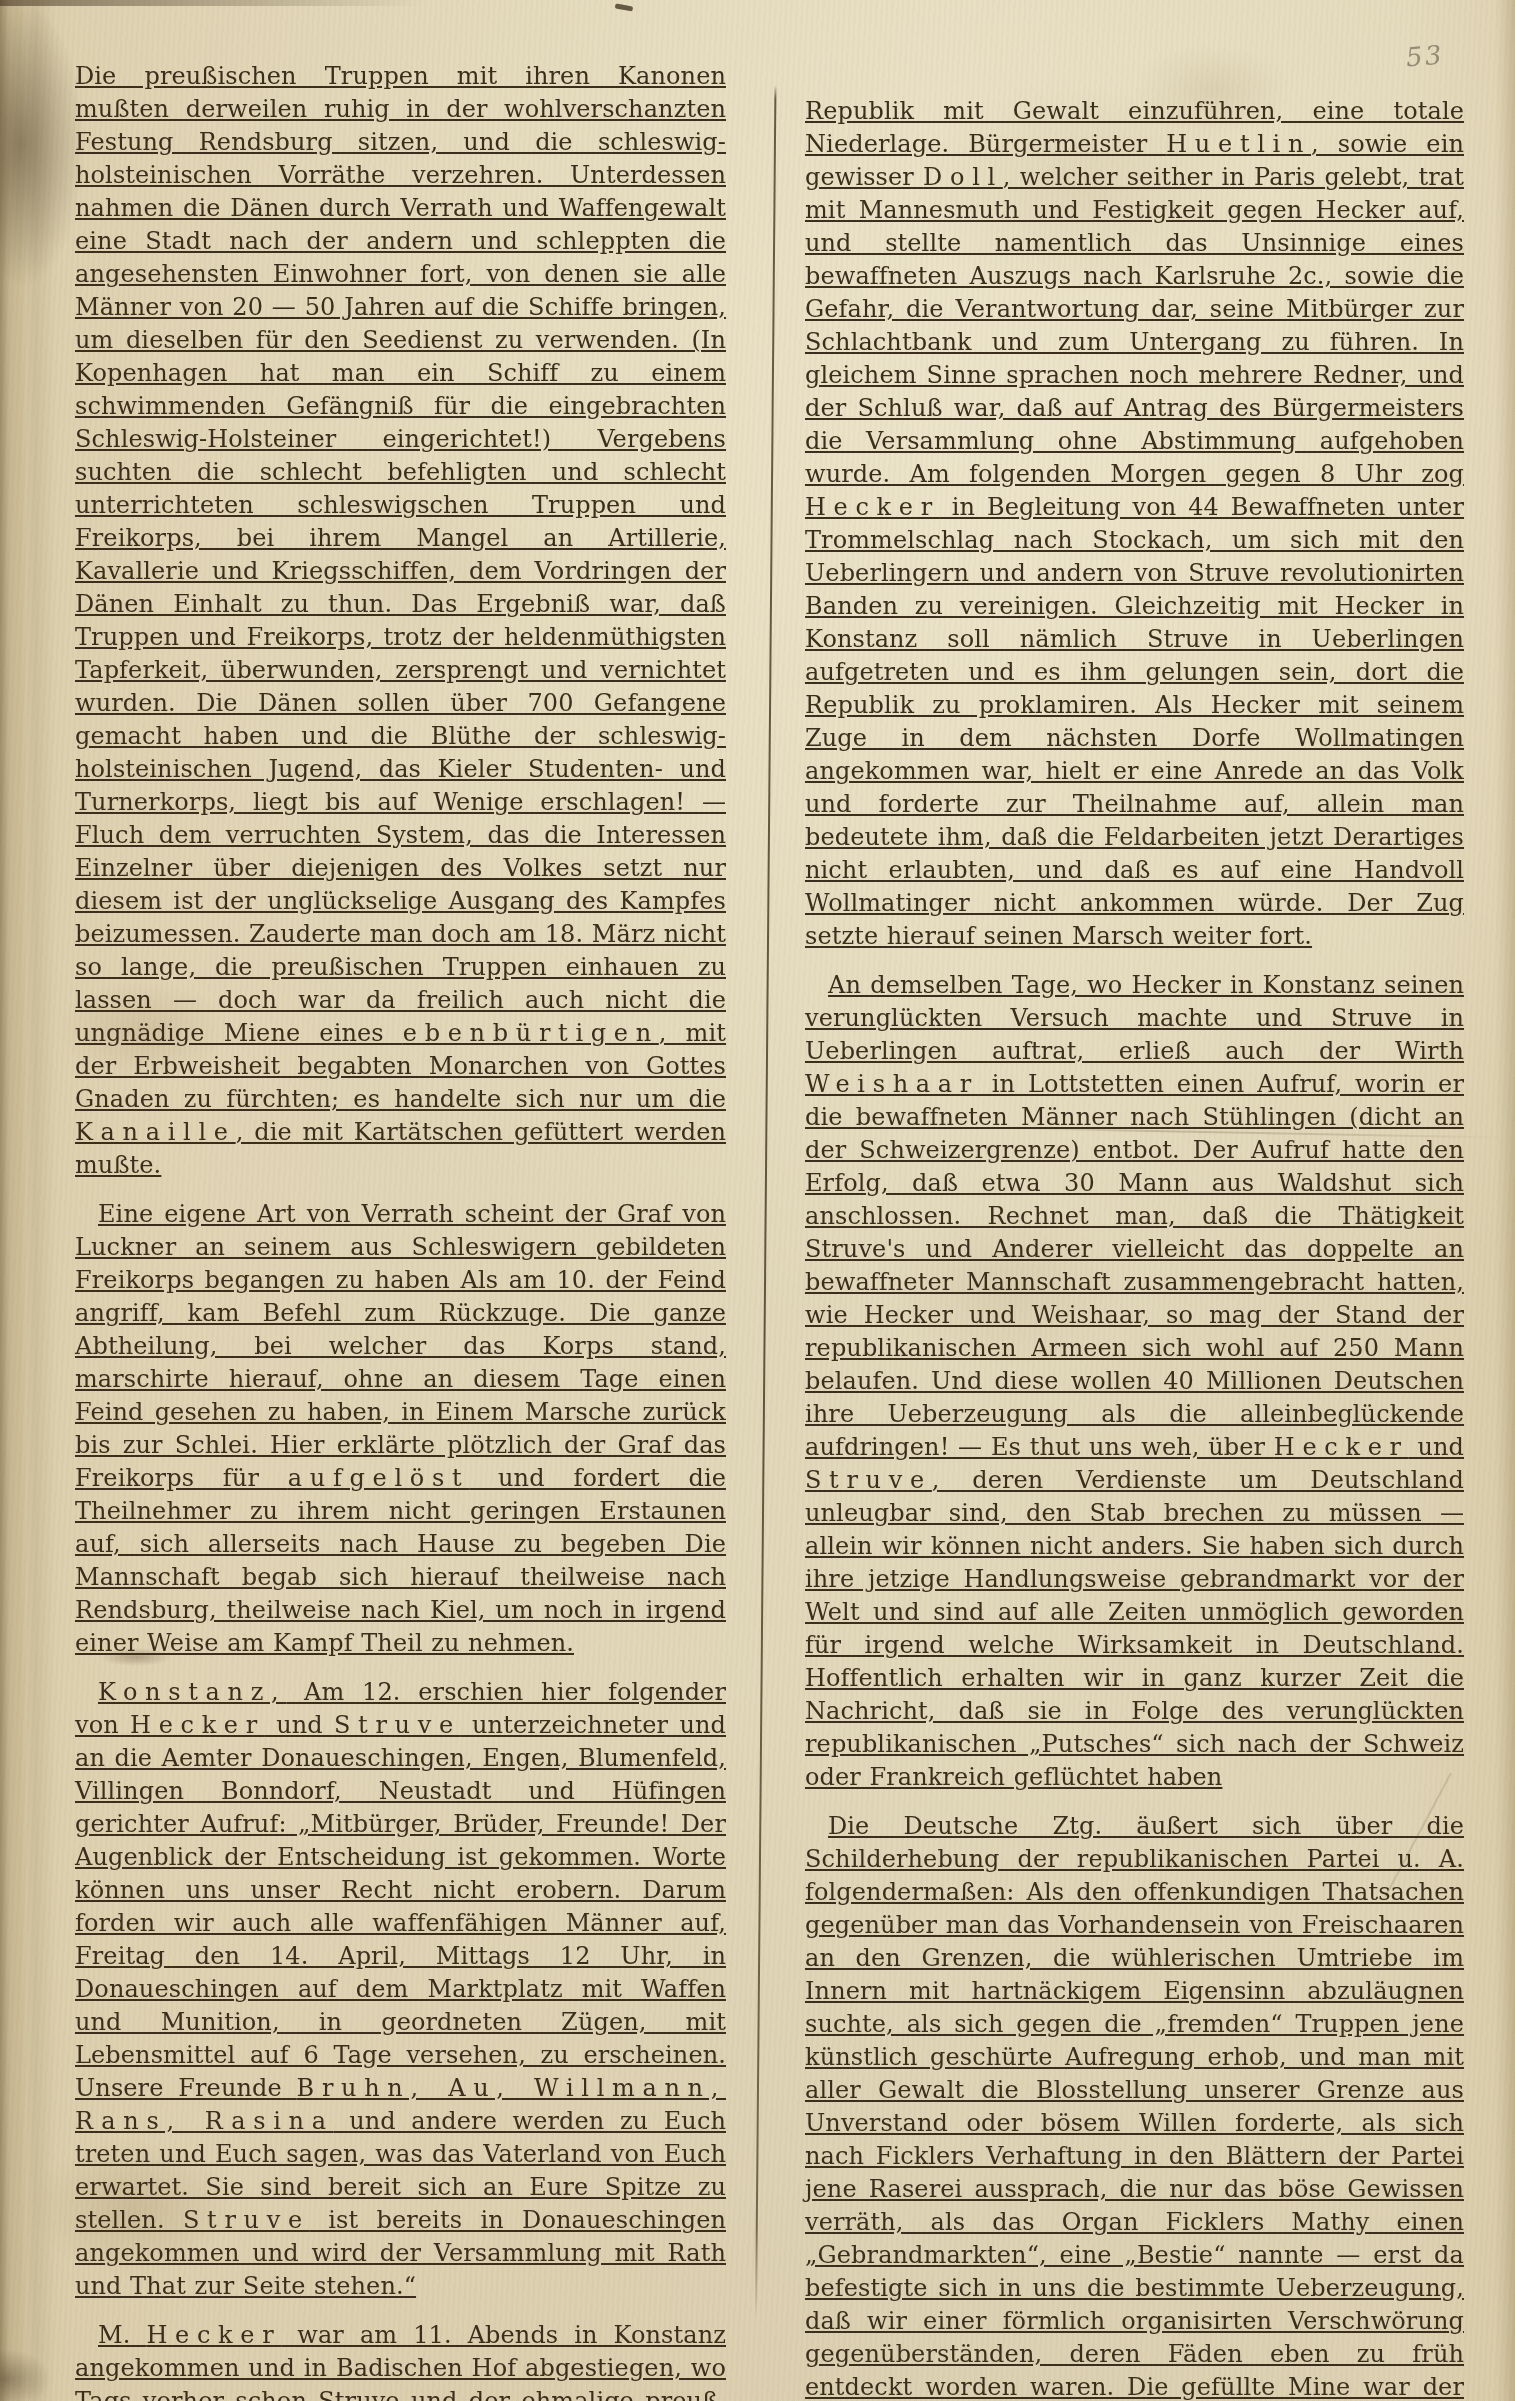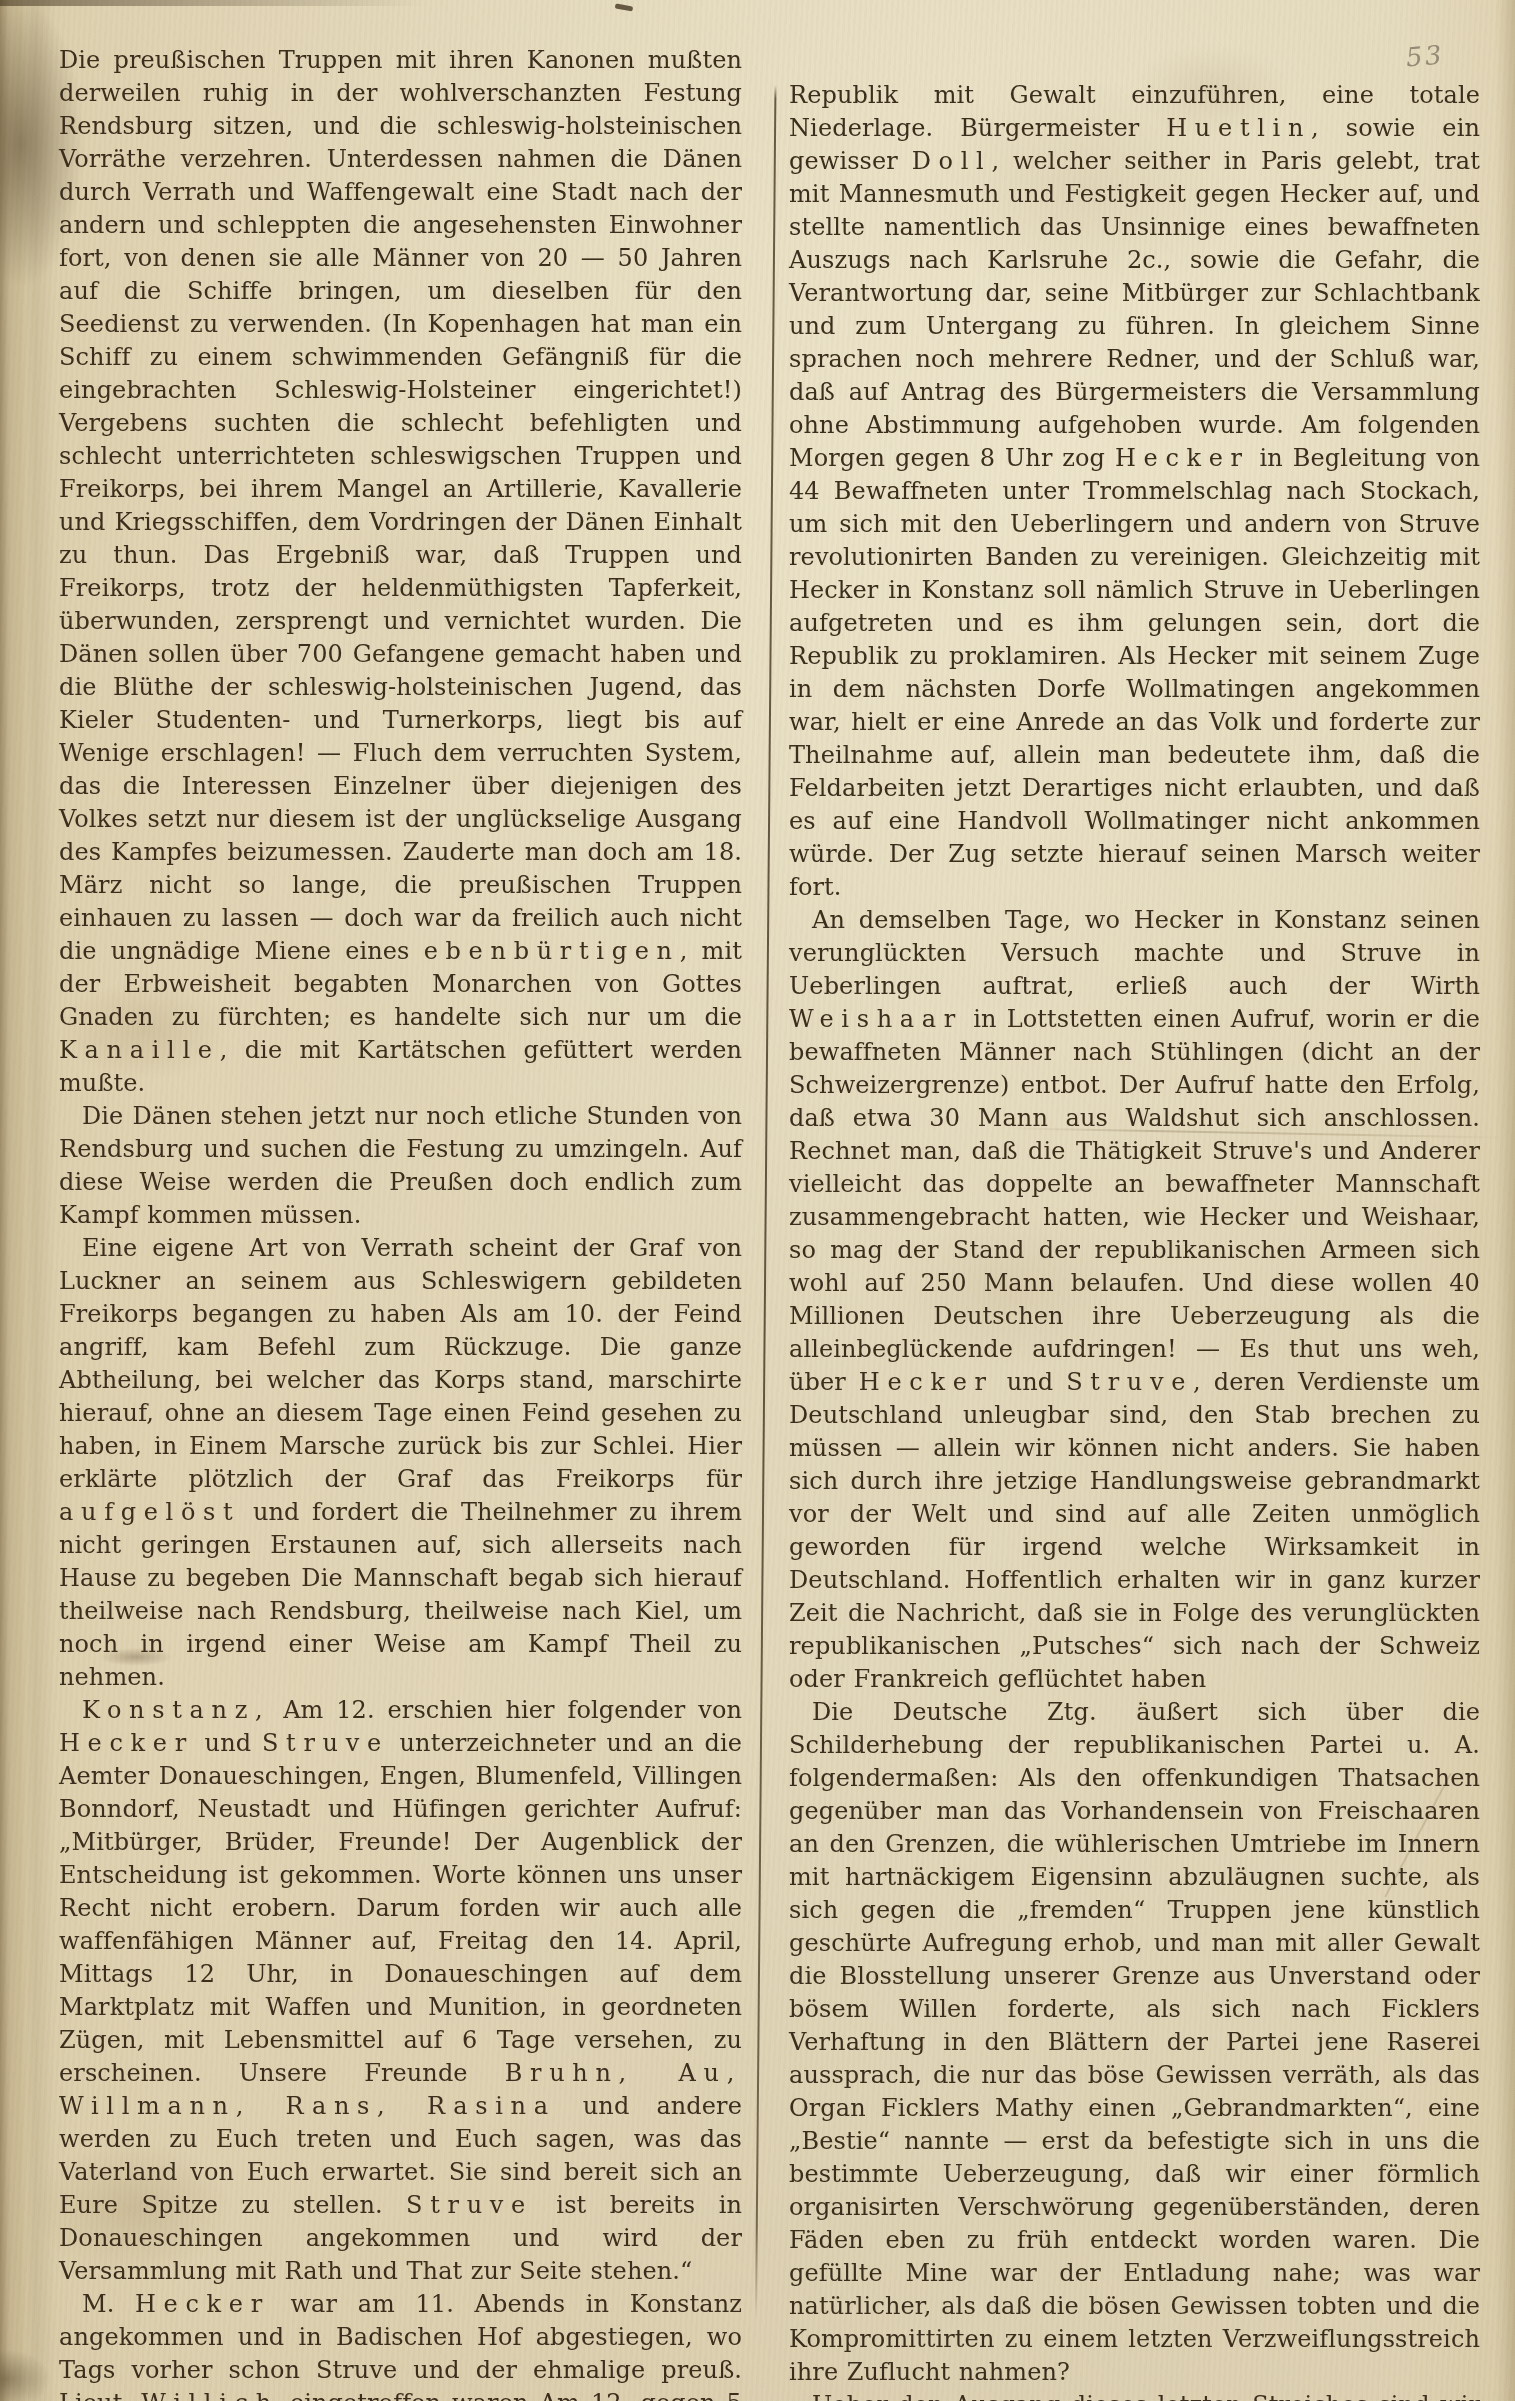--- a/index.html
+++ b/index.html
@@ -87,42 +87,41 @@
     position: absolute;
     font-size: 24px;
     line-height: 33px;
     text-align: justify;
     hyphens: auto;
     word-spacing: 0.8px;
     letter-spacing: 0.1px;
   }
   .col-left  { left: 59px;   top: 44px;  width: 683px; }
   .col-right { left: 789px; top: 79px; width: 691px; }
-  .para { margin: 0; }
+  .para { margin: 16px; text-decoration: underline; }
   .para.ind { text-indent: 23px; }
   .sp { letter-spacing: 0.32em; }
 </style>
 </head>
 <body>
 
 <div class="page">
   <div class="gutter"></div>
   <div class="top-edge"></div>
   <div class="right-edge"></div>
   <div class="stains"></div>
   <div class="ink-speck"></div>
   <div class="crease-h"></div>
   <div class="crease-d"></div>
 
   <div class="page-number">53</div>
   <div class="divider"></div>
 
   <div class="col col-left" id="col-left">
       <p class="para"><span>Die preußischen Truppen mit ihren Kanonen mußten derweilen ruhig in der wohlverschanzten Festung Rendsburg sitzen, und die schleswig-holsteinischen Vorräthe verzehren. Unterdessen nahmen die Dänen durch Verrath und Waffengewalt eine Stadt nach der andern und schleppten die angesehensten Einwohner fort, von denen sie alle Männer von 20 — 50 Jahren auf die Schiffe bringen, um dieselben für den Seedienst zu verwenden. (In Kopenhagen hat man ein Schiff zu einem schwimmenden Gefängniß für die eingebrachten Schleswig-Holsteiner eingerichtet!) Vergebens suchten die schlecht befehligten und schlecht unterrichteten schleswigschen Truppen und Freikorps, bei ihrem Mangel an Artillerie, Kavallerie und Kriegsschiffen, dem Vordringen der Dänen Einhalt zu thun. Das Ergebniß war, daß Truppen und Freikorps, trotz der heldenmüthigsten Tapferkeit, überwunden, zersprengt und vernichtet wurden. Die Dänen sollen über 700 Gefangene gemacht haben und die Blüthe der schleswig-holsteinischen Jugend, das Kieler Studenten- und Turnerkorps, liegt bis auf Wenige erschlagen! — Fluch dem verruchten System, das die Interessen Einzelner über diejenigen des Volkes setzt nur diesem ist der unglückselige Ausgang des Kampfes beizumessen. Zauderte man doch am 18. März nicht so lange, die preußischen Truppen einhauen zu lassen — doch war da freilich auch nicht die ungnädige Miene eines </span><span class="sp">ebenbürtigen</span><span>, mit der Erbweisheit begabten Monarchen von Gottes Gnaden zu fürchten; es handelte sich nur um die </span><span class="sp">Kanaille</span><span>, die mit Kartätschen gefüttert werden mußte.</span></p>
-      <p class="para ind"><span>Die Dänen stehen jetzt nur noch etliche Stunden von Rendsburg und suchen die Festung zu umzingeln. Auf diese Weise werden die Preußen doch endlich zum Kampf kommen müssen.</span></p>
       <p class="para ind"><span>Eine eigene Art von Verrath scheint der Graf von Luckner an seinem aus Schleswigern gebildeten Freikorps begangen zu haben Als am 10. der Feind angriff, kam Befehl zum Rückzuge. Die ganze Abtheilung, bei welcher das Korps stand, marschirte hierauf, ohne an diesem Tage einen Feind gesehen zu haben, in Einem Marsche zurück bis zur Schlei. Hier erklärte plötzlich der Graf das Freikorps für </span><span class="sp">aufgelöst</span><span> und fordert die Theilnehmer zu ihrem nicht geringen Erstaunen auf, sich allerseits nach Hause zu begeben Die Mannschaft begab sich hierauf theilweise nach Rendsburg, theilweise nach Kiel, um noch in irgend einer Weise am Kampf Theil zu nehmen.</span></p>
       <p class="para ind"><span class="sp">Konstanz,</span><span> Am 12. erschien hier folgender von </span><span class="sp">Hecker</span><span> und </span><span class="sp">Struve</span><span> unterzeichneter und an die Aemter Donaueschingen, Engen, Blumenfeld, Villingen Bonndorf, Neustadt und Hüfingen gerichter Aufruf: „Mitbürger, Brüder, Freunde! Der Augenblick der Entscheidung ist gekommen. Worte können uns unser Recht nicht erobern. Darum forden wir auch alle waffenfähigen Männer auf, Freitag den 14. April, Mittags 12 Uhr, in Donaueschingen auf dem Marktplatz mit Waffen und Munition, in geordneten Zügen, mit Lebensmittel auf 6 Tage versehen, zu erscheinen. Unsere Freunde </span><span class="sp">Bruhn, Au, Willmann, Rans, Rasina</span><span> und andere werden zu Euch treten und Euch sagen, was das Vaterland von Euch erwartet. Sie sind bereit sich an Eure Spitze zu stellen. </span><span class="sp">Struve</span><span> ist bereits in Donaueschingen angekommen und wird der Versammlung mit Rath und That zur Seite stehen.“</span></p>
       <p class="para ind"><span>M. </span><span class="sp">Hecker</span><span> war am 11. Abends in Konstanz angekommen und in Badischen Hof abgestiegen, wo Tags vorher schon Struve und der ehmalige preuß. Lieut. </span><span class="sp">Willich</span><span> eingetroffen waren Am 12. gegen 5 Uhr Abends gerieth Konstanz in die größte Aufregung. Man hatte einen revolutionären Aufruf verbreitet, worin die Republik proclamirt wurde und gegen den Willen des Volkskomites und des Gemeinderaths eine Volksversammlung auf das Rathhaus angesagt. In dieser Versammlung nun, zu der alle stimmfähigen Bürger herangeeilt waren, erlitt </span></p>
     </div>
   <div class="col col-right" id="col-right">
       <p class="para"><span>Republik mit Gewalt einzuführen, eine totale Niederlage. Bürgermeister </span><span class="sp">Huetlin</span><span>, sowie ein gewisser </span><span class="sp">Doll</span><span>, welcher seither in Paris gelebt, trat mit Mannesmuth und Festigkeit gegen Hecker auf, und stellte namentlich das Unsinnige eines bewaffneten Auszugs nach Karlsruhe 2c., sowie die Gefahr, die Verantwortung dar, seine Mitbürger zur Schlachtbank und zum Untergang zu führen. In gleichem Sinne sprachen noch mehrere Redner, und der Schluß war, daß auf Antrag des Bürgermeisters die Versammlung ohne Abstimmung aufgehoben wurde. Am folgenden Morgen gegen 8 Uhr zog </span><span class="sp">Hecker</span><span> in Begleitung von 44 Bewaffneten unter Trommelschlag nach Stockach, um sich mit den Ueberlingern und andern von Struve revolutionirten Banden zu vereinigen. Gleichzeitig mit Hecker in Konstanz soll nämlich Struve in Ueberlingen aufgetreten und es ihm gelungen sein, dort die Republik zu proklamiren. Als Hecker mit seinem Zuge in dem nächsten Dorfe Wollmatingen angekommen war, hielt er eine Anrede an das Volk und forderte zur Theilnahme auf, allein man bedeutete ihm, daß die Feldarbeiten jetzt Derartiges nicht erlaubten, und daß es auf eine Handvoll Wollmatinger nicht ankommen würde. Der Zug setzte hierauf seinen Marsch weiter fort.</span></p>
       <p class="para ind"><span>An demselben Tage, wo Hecker in Konstanz seinen verunglückten Versuch machte und Struve in Ueberlingen auftrat, erließ auch der Wirth </span><span class="sp">Weishaar</span><span> in Lottstetten einen Aufruf, worin er die bewaffneten Männer nach Stühlingen (dicht an der Schweizergrenze) entbot. Der Aufruf hatte den Erfolg, daß etwa 30 Mann aus Waldshut sich anschlossen. Rechnet man, daß die Thätigkeit Struve's und Anderer vielleicht das doppelte an bewaffneter Mannschaft zusammengebracht hatten, wie Hecker und Weishaar, so mag der Stand der republikanischen Armeen sich wohl auf 250 Mann belaufen. Und diese wollen 40 Millionen Deutschen ihre Ueberzeugung als die alleinbeglückende aufdringen! — Es thut uns weh, über </span><span class="sp">Hecker</span><span> und </span><span class="sp">Struve</span><span>, deren Verdienste um Deutschland unleugbar sind, den Stab brechen zu müssen — allein wir können nicht anders. Sie haben sich durch ihre jetzige Handlungsweise gebrandmarkt vor der Welt und sind auf alle Zeiten unmöglich geworden für irgend welche Wirksamkeit in Deutschland. Hoffentlich erhalten wir in ganz kurzer Zeit die Nachricht, daß sie in Folge des verunglückten republikanischen „Putsches“ sich nach der Schweiz oder Frankreich geflüchtet haben</span></p>
       <p class="para ind"><span>Die Deutsche Ztg. äußert sich über die Schilderhebung der republikanischen Partei u. A. folgendermaßen: Als den offenkundigen Thatsachen gegenüber man das Vorhandensein von Freischaaren an den Grenzen, die wühlerischen Umtriebe im Innern mit hartnäckigem Eigensinn abzuläugnen suchte, als sich gegen die „fremden“ Truppen jene künstlich geschürte Aufregung erhob, und man mit aller Gewalt die Blosstellung unserer Grenze aus Unverstand oder bösem Willen forderte, als sich nach Ficklers Verhaftung in den Blättern der Partei jene Raserei aussprach, die nur das böse Gewissen verräth, als das Organ Ficklers Mathy einen „Gebrandmarkten“, eine „Bestie“ nannte — erst da befestigte sich in uns die bestimmte Ueberzeugung, daß wir einer förmlich organisirten Verschwörung gegenüberständen, deren Fäden eben zu früh entdeckt worden waren. Die gefüllte Mine war der Entladung nahe; was war natürlicher, als daß die bösen Gewissen tobten und die Kompromittirten zu einem letzten Verzweiflungsstreich ihre Zuflucht nahmen?</span></p>
       <p class="para ind"><span>Ueber den Ausgang dieses letzten Streiches sind wir nicht besorgt. Wie die Stadt Konstanz im Momente der Gefahr ihren eingeschüchterten Bürgersinn wiederfand, so werden unsere badischen Städte sammt und sonders den gleichen Muth bewähren und jede ähnliche Schilderhebung im Keime zu ersticken wissen. Wie die ehrlichen Bauern von Wollmatingen naiv erklärten, „die Feldarbeiten erlauben jetzt Derartiges nicht“ so wird unser Land-</span></p>
     </div>

